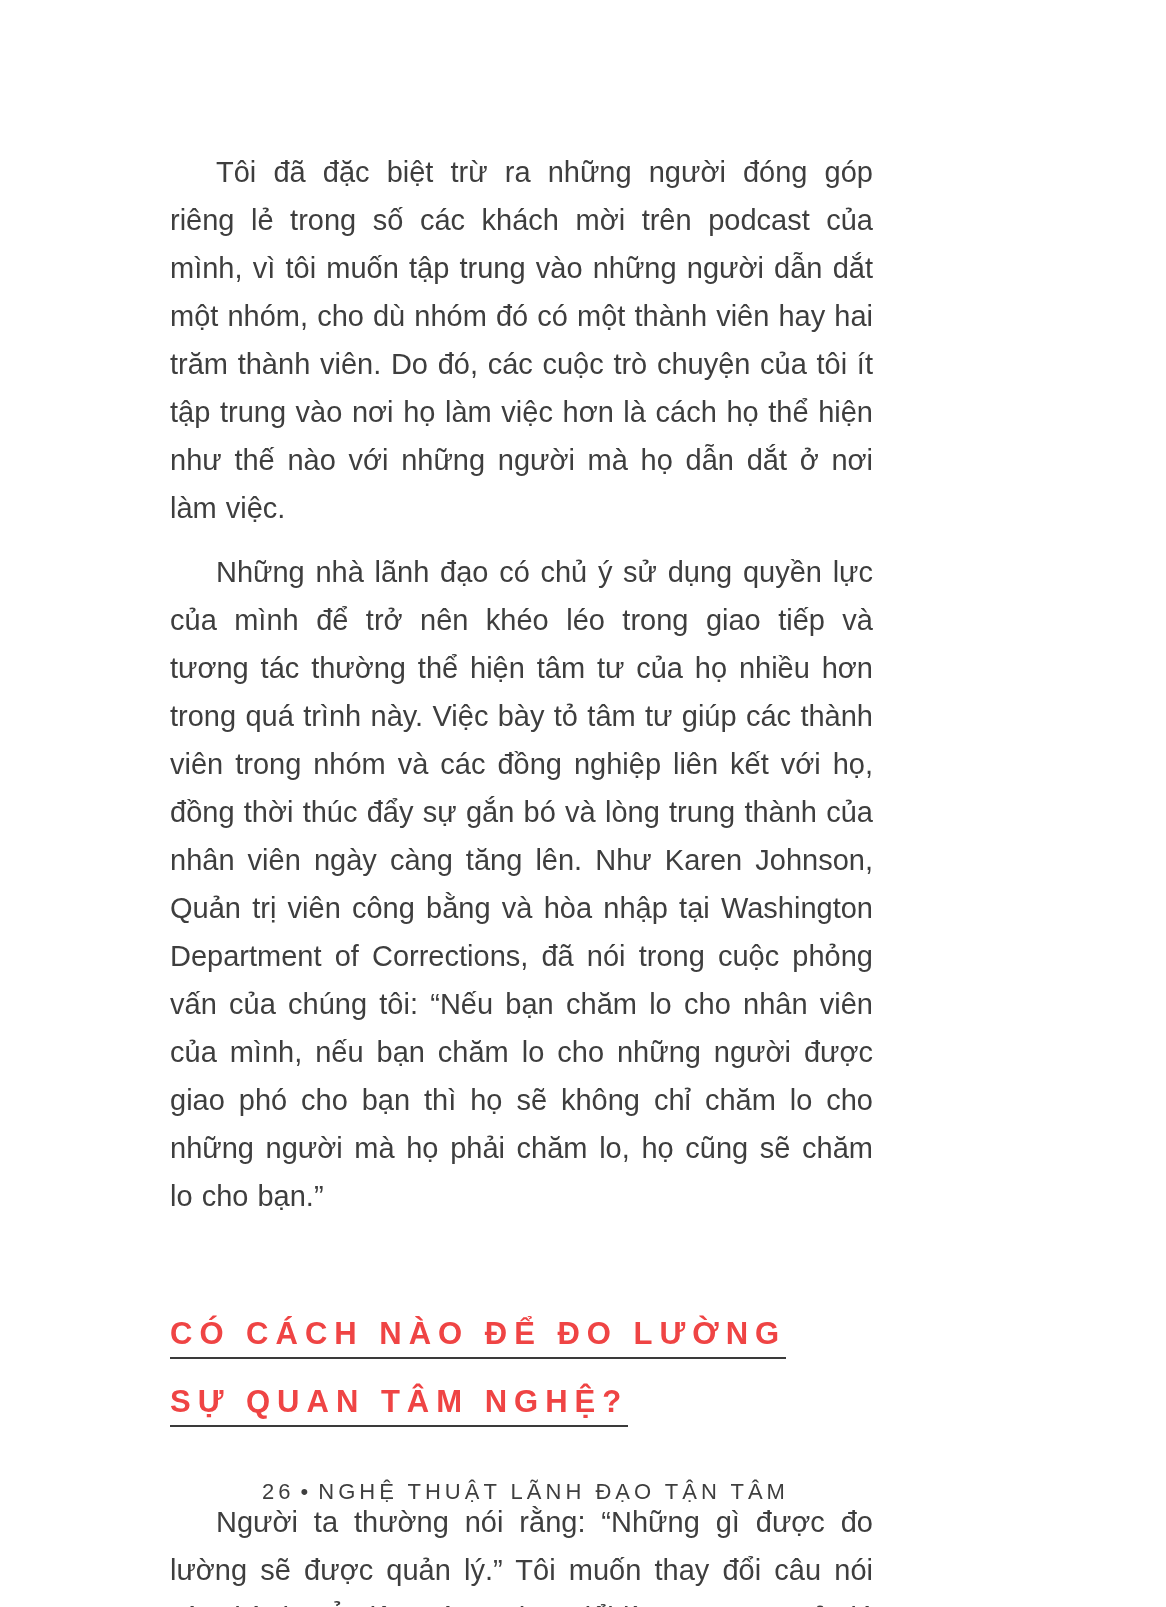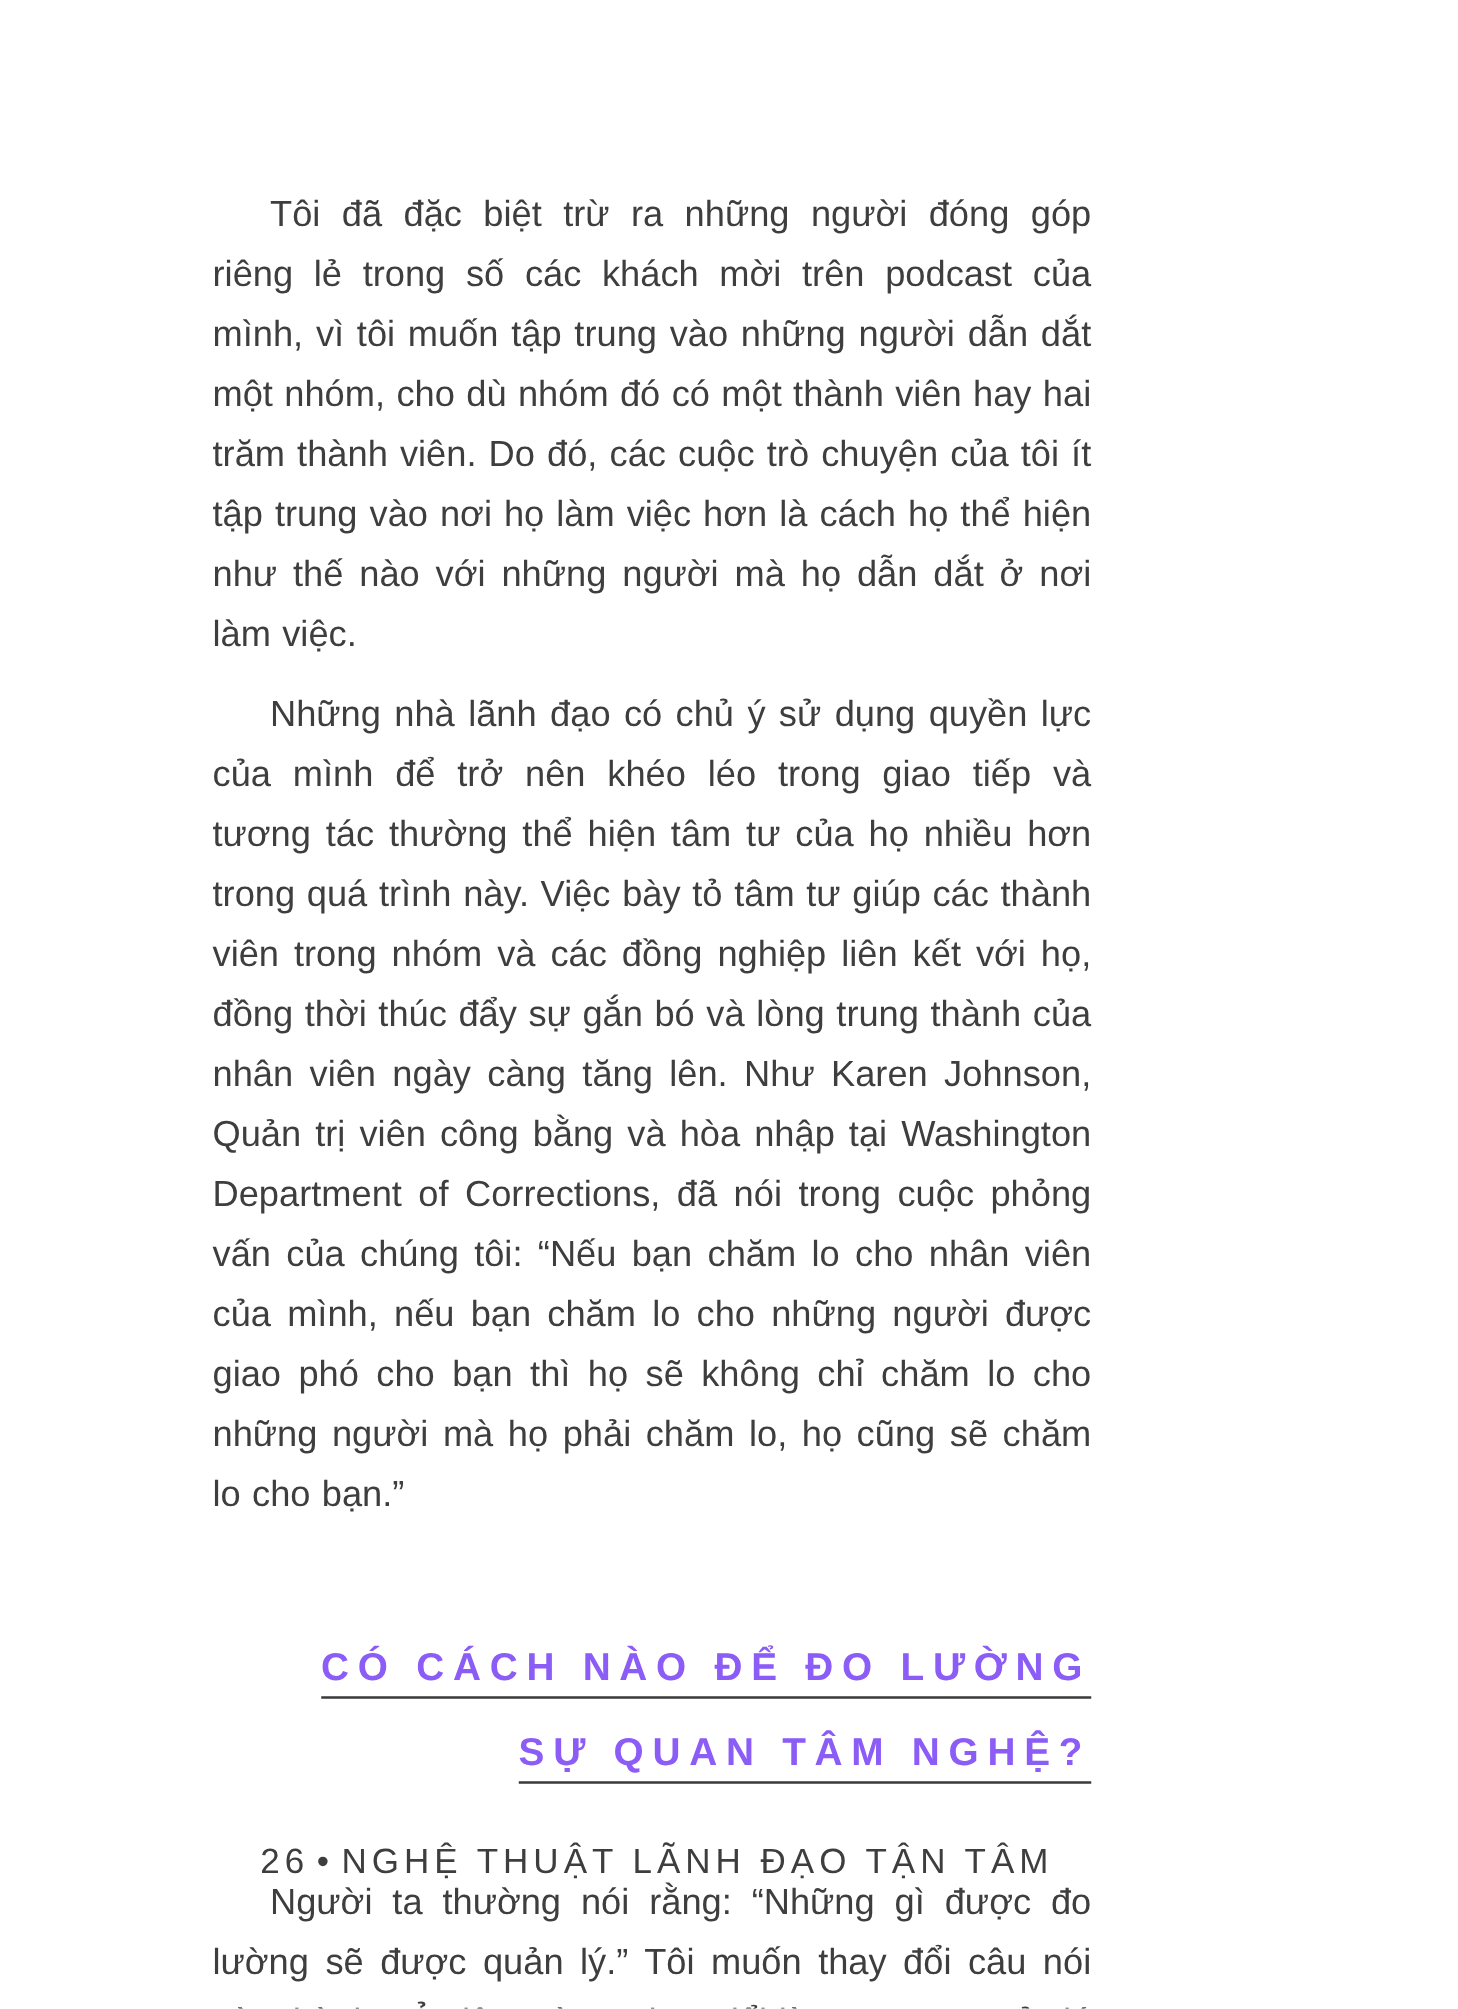--- a/index.html
+++ b/index.html
@@ -23,40 +23,40 @@
     font-size: 29px;
     line-height: 48px;
     text-align: justify;
     text-indent: 46px;
     margin: 0 0 16px 0;
     color: #3e3e3e;
     word-spacing: 1px;
   }
   .heading {
     margin: 80px 0 62px 0;
-    text-align: right;
+    text-align: left;
     font-size: 31px;
     font-weight: 600;
     letter-spacing: 7px;
     line-height: 68px;
-    color: #8b5cf6;
+    color: #ef4444;
   }
   .heading-line {
     display: inline-block;
     border-bottom: 2px solid #3a3a3a;
     padding-bottom: 5px;
     line-height: 36px;
   }
   .footer {
     position: absolute;
     left: 0;
     right: 0;
     bottom: 102px;
     text-align: center;
-    font-size: 28px;
+    font-size: 22px;
     letter-spacing: 4px;
     color: #3e3e3e;
   }
   .footer .sep {
     padding: 0 6px;
   }
 </style>
 </head>
 <body>
 

